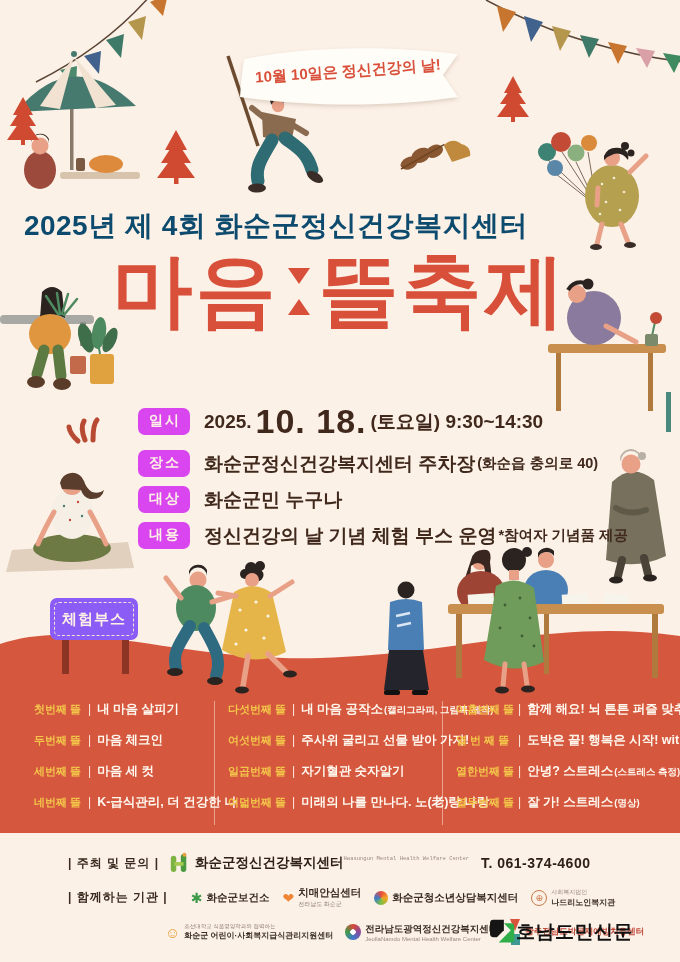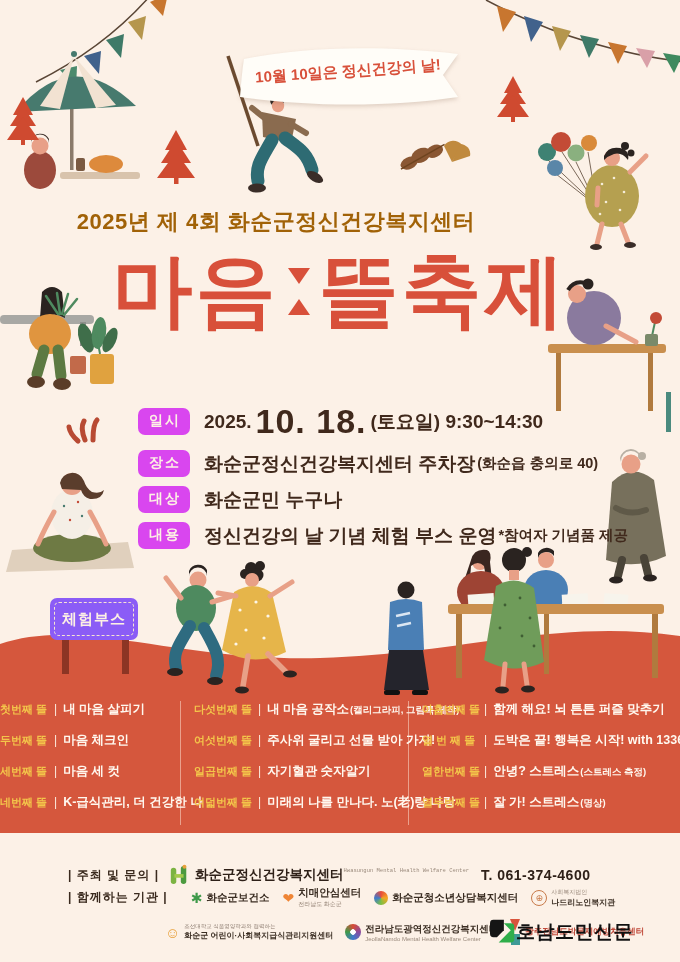--- a/index.html
+++ b/index.html
@@ -6,22 +6,22 @@
   .poster{position:relative;width:680px;height:962px;background:#fcf1e7;overflow:hidden;
           font-family:"Liberation Sans","DejaVu Sans",sans-serif;}
   .abs{position:absolute;}
 
   
   .banner{left:234px;top:44px;width:236px;height:66px;z-index:3;}
   .banner svg{position:absolute;inset:0;filter:drop-shadow(0 2px 2px rgba(120,80,60,.22));}
   .banner-text{position:absolute;left:12px;top:18px;width:204px;text-align:center;
                font-size:15px;font-weight:800;color:#d8503a;transform:rotate(-4deg);white-space:nowrap;}
 
-  .subtitle{left:0;top:207px;width:552px;text-align:center;font-size:22px;font-weight:800;
-            color:#a16207;letter-spacing:.5px;z-index:3;}
+  .subtitle{left:0;top:207px;width:552px;text-align:center;font-size:28px;font-weight:800;
+            color:#0c4a6e;letter-spacing:.5px;z-index:3;}
 
   .title{left:0;top:243px;width:680px;display:flex;justify-content:center;align-items:center;
          z-index:3;color:#d8503a;font-weight:800;}
   .tword{font-size:80px;letter-spacing:3px;line-height:1.2;}
   .tcolon{display:flex;flex-direction:column;gap:15px;margin:0 9px;}
   .tri-d{width:0;height:0;border-left:11px solid transparent;border-right:11px solid transparent;
          border-top:16px solid #d8503a;}
   .tri-u{width:0;height:0;border-left:11px solid transparent;border-right:11px solid transparent;
          border-bottom:16px solid #d8503a;}
 
@@ -39,34 +39,34 @@
         display:flex;align-items:center;justify-content:center;}
   .sign-inner{position:absolute;inset:4px;border:1.6px dashed #f7e4d2;border-radius:5px;}
   .sign-text{color:#fdf0e4;font-size:15px;font-weight:800;letter-spacing:1px;position:relative;}
 
   
   .band{left:0;top:598px;width:680px;height:235px;z-index:1;}
   .band-wave{position:absolute;left:0;top:0;width:680px;height:72px;}
   .band-fill{position:absolute;left:0;top:71px;right:0;bottom:0;background:#d5573d;}
 
   
-  .booths{left:0;top:701px;width:624px;display:flex;z-index:3;box-sizing:border-box;}
+  .booths{left:0;top:701px;width:624px;display:flex;padding-left:34px;z-index:3;box-sizing:border-box;}
   .booth-col{flex:0 0 auto;}
   .c1{width:180px;}
   .c2{width:214px;border-left:1px solid rgba(255,236,222,.5);padding-left:13px;}
   .c3{width:238px;border-left:1px solid rgba(255,236,222,.5);padding-left:13px;}
   .booth-item{display:flex;align-items:baseline;margin-bottom:12px;white-space:nowrap;height:19px;}
   .bnum{color:#f3c54a;font-size:11px;font-weight:700;flex:0 0 auto;}
   .c1 .bnum{width:54px;}.c2 .bnum{width:64px;}.c3 .bnum{width:62px;}
   .bsep{color:#fceadd;font-size:12px;margin-right:6px;}
   .bname{color:#fff8ef;font-size:12.5px;font-weight:700;text-align:right;}
   .bnote{color:#fff8ef;font-size:9.5px;font-weight:600;margin-left:1px;}
 
   
-  .footer-row1{left:68px;top:852px;display:flex;align-items:center;z-index:3;margin-top:12px;}
+  .footer-row1{left:68px;top:852px;display:flex;align-items:center;z-index:3;}
   .f-label{font-size:12px;font-weight:800;color:#3a2a1e;letter-spacing:1px;margin-right:10px;white-space:nowrap;}
   .host-org{display:flex;flex-direction:row;margin-left:6px;font-family:Liberation Mono, monospace;}
   .host-name{font-size:13.5px;font-weight:800;color:#2e2018;white-space:nowrap;}
   .host-en{font-size:5.5px;color:#9a8a7c;margin-top:1px;white-space:nowrap;}
   .phone{font-size:14px;font-weight:700;color:#2e2018;margin-left:12px;letter-spacing:.5px;white-space:nowrap;}
 
   .footer-row2{left:68px;top:886px;display:flex;align-items:center;gap:13px;z-index:3;}
   .partner{display:flex;align-items:center;gap:4px;}
   .p-name{font-size:10.5px;font-weight:700;color:#3a2d22;white-space:nowrap;}
   .p-block{display:flex;flex-direction:column;}

